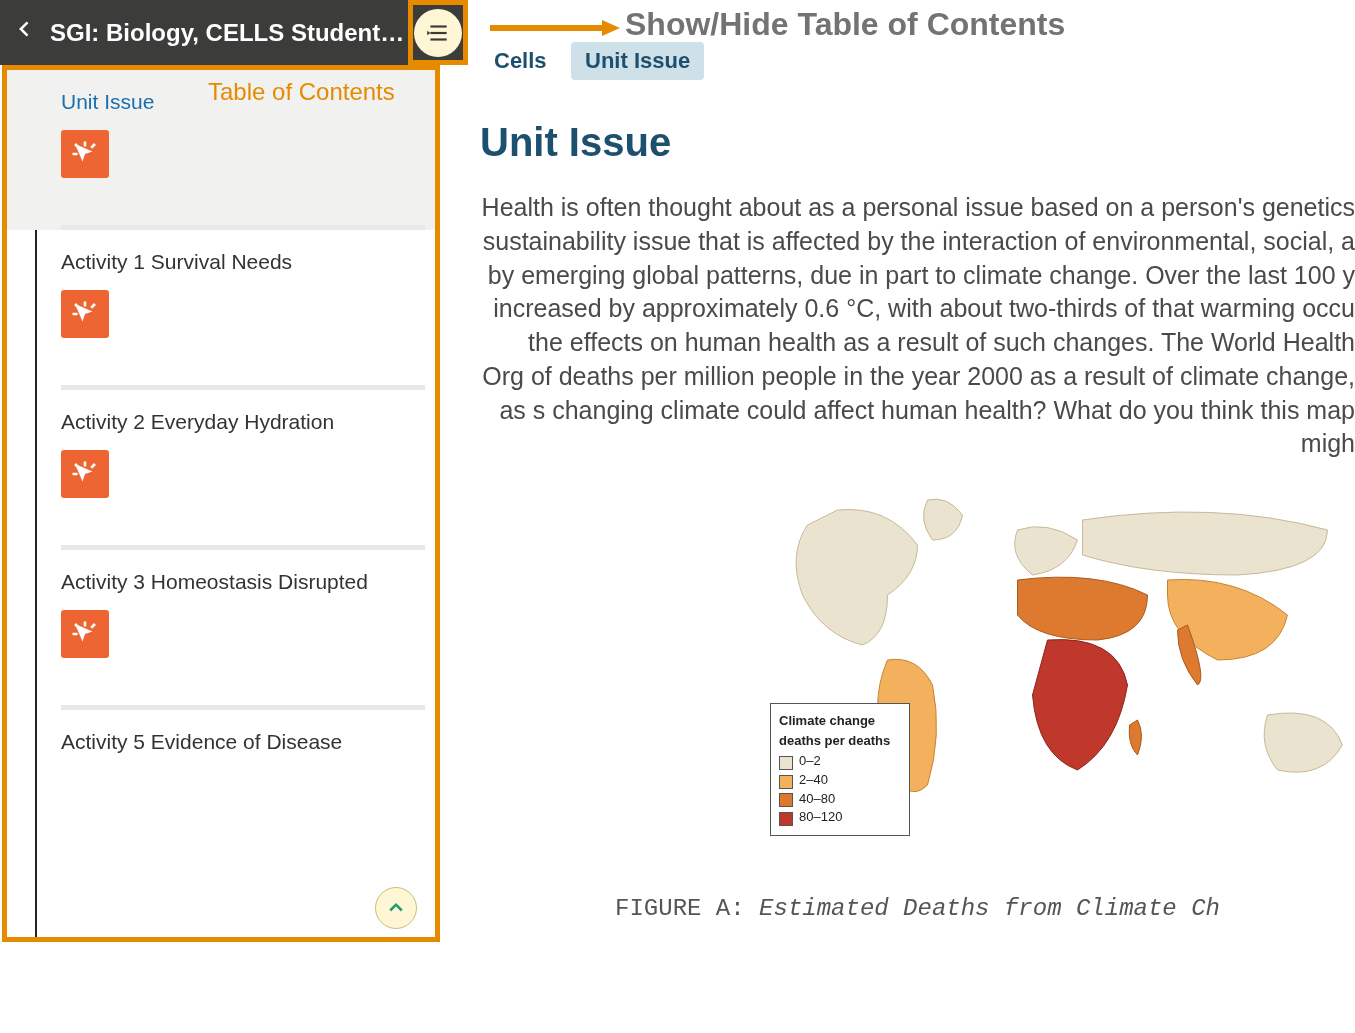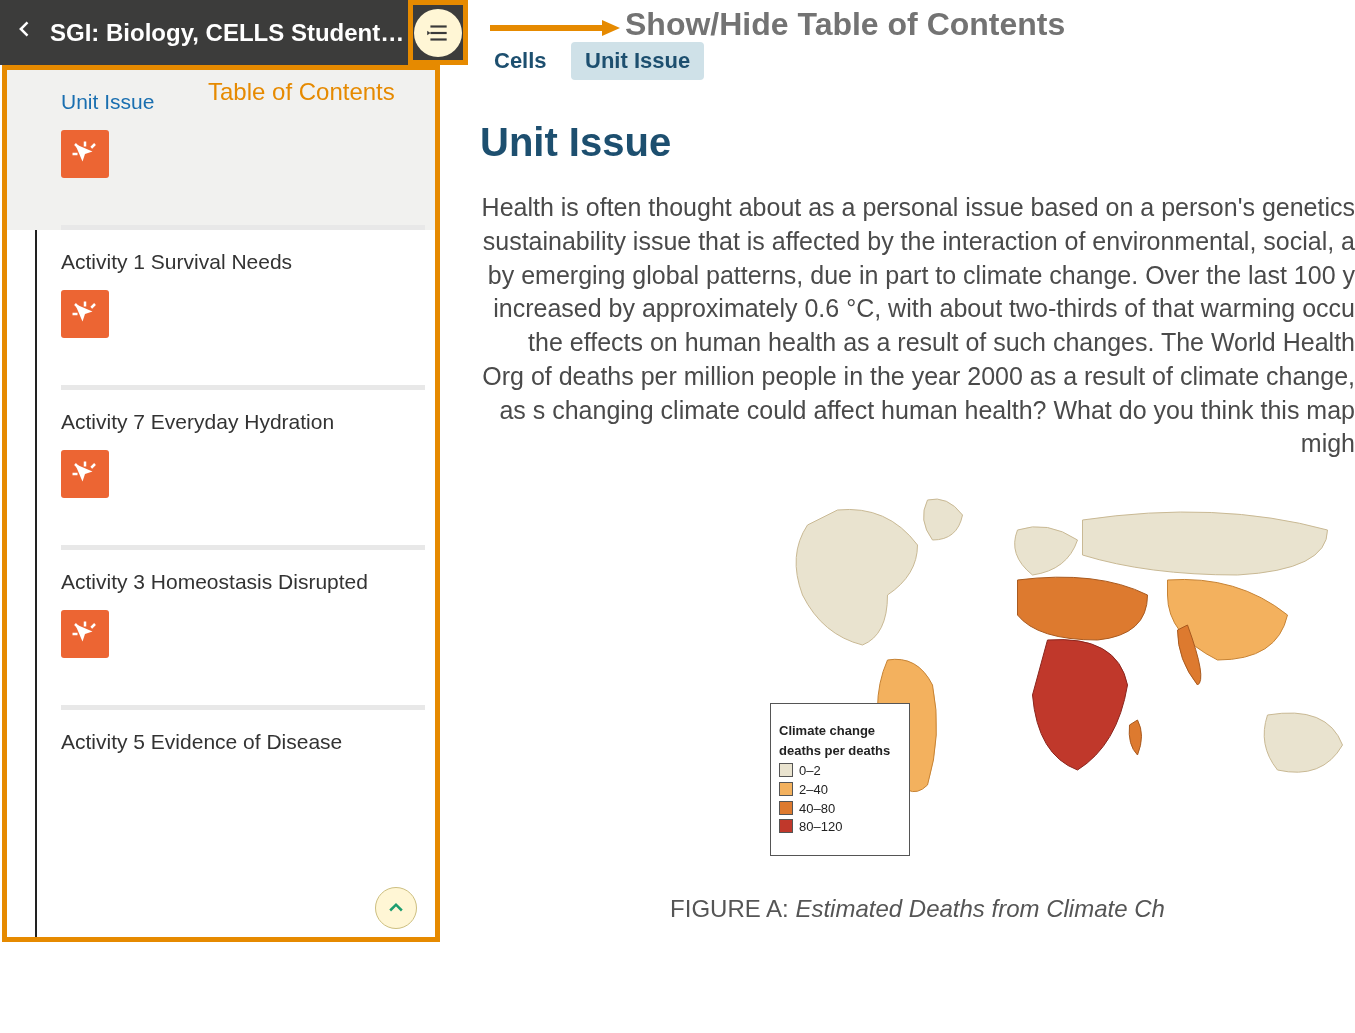--- a/index.html
+++ b/index.html
@@ -185,39 +185,40 @@
   .figure {
     margin-top: 24px;
     position: relative;
     height: 360px;
   }
   .figure-caption {
     text-align:center;
     font-size:24px;
     color:#555;
     margin-top: 50px;
+    font-family: Liberation Mono, monospace;
   }
   .figure-caption em { font-style: italic; }
   .map-wrap{
     position:absolute;left:280px;top:0;right:-20px;height:340px;
   }
   .map-svg{width:100%;height:100%;}
   .legend {
     position:absolute;
     left:290px; top:218px;
     width: 140px;
     border:1px solid #555;
     background:#fff;
-    padding:19px 8px;
+    padding:9px 8px;
     font-size:13px;
     line-height:1.3;
     color:#222;
   }
   .legend .lt { font-weight:700; margin-bottom:3px; }
-  .legend .row{display:flex;align-items:flex-start;gap:6px;margin-top:2px;}
+  .legend .row{display:flex;align-items:flex-end;gap:6px;margin-top:2px;}
   .legend .sw{width:14px;height:14px;border:1px solid #555;}
 </style>
 </head>
 <body>
 
 <div class="topbar">
   <div class="back-chevron">
     <svg viewBox="0 0 24 24" width="20" height="28" fill="none" stroke="#fff" stroke-width="3">
         <polyline points="15 4 7 12 15 20"></polyline>
       </svg>
@@ -273,21 +274,21 @@
             <line x1="12" y1="2" x2="12" y2="6" stroke="#fff" stroke-width="2"></line>
             <line x1="4" y1="4" x2="7" y2="7" stroke="#fff" stroke-width="2"></line>
             <line x1="20" y1="4" x2="17" y2="7" stroke="#fff" stroke-width="2"></line>
           </svg>
       </div>
       <div class="sep"></div>
     </div>
 
     <div class="toc-item">
 
-      <div class="label">Activity 7 Everyday Hydration</div>
+      <div class="label">Activity 2 Everyday Hydration</div>
       <div class="thumb">
         <svg viewBox="0 0 24 24">
             <path d="M4 4 L10 18 L12 12 L18 10 Z" fill="#fff"></path>
             <line x1="2" y1="12" x2="6" y2="12" stroke="#fff" stroke-width="2"></line>
             <line x1="12" y1="2" x2="12" y2="6" stroke="#fff" stroke-width="2"></line>
             <line x1="4" y1="4" x2="7" y2="7" stroke="#fff" stroke-width="2"></line>
             <line x1="20" y1="4" x2="17" y2="7" stroke="#fff" stroke-width="2"></line>
           </svg>
       </div>
       <div class="sep"></div>

